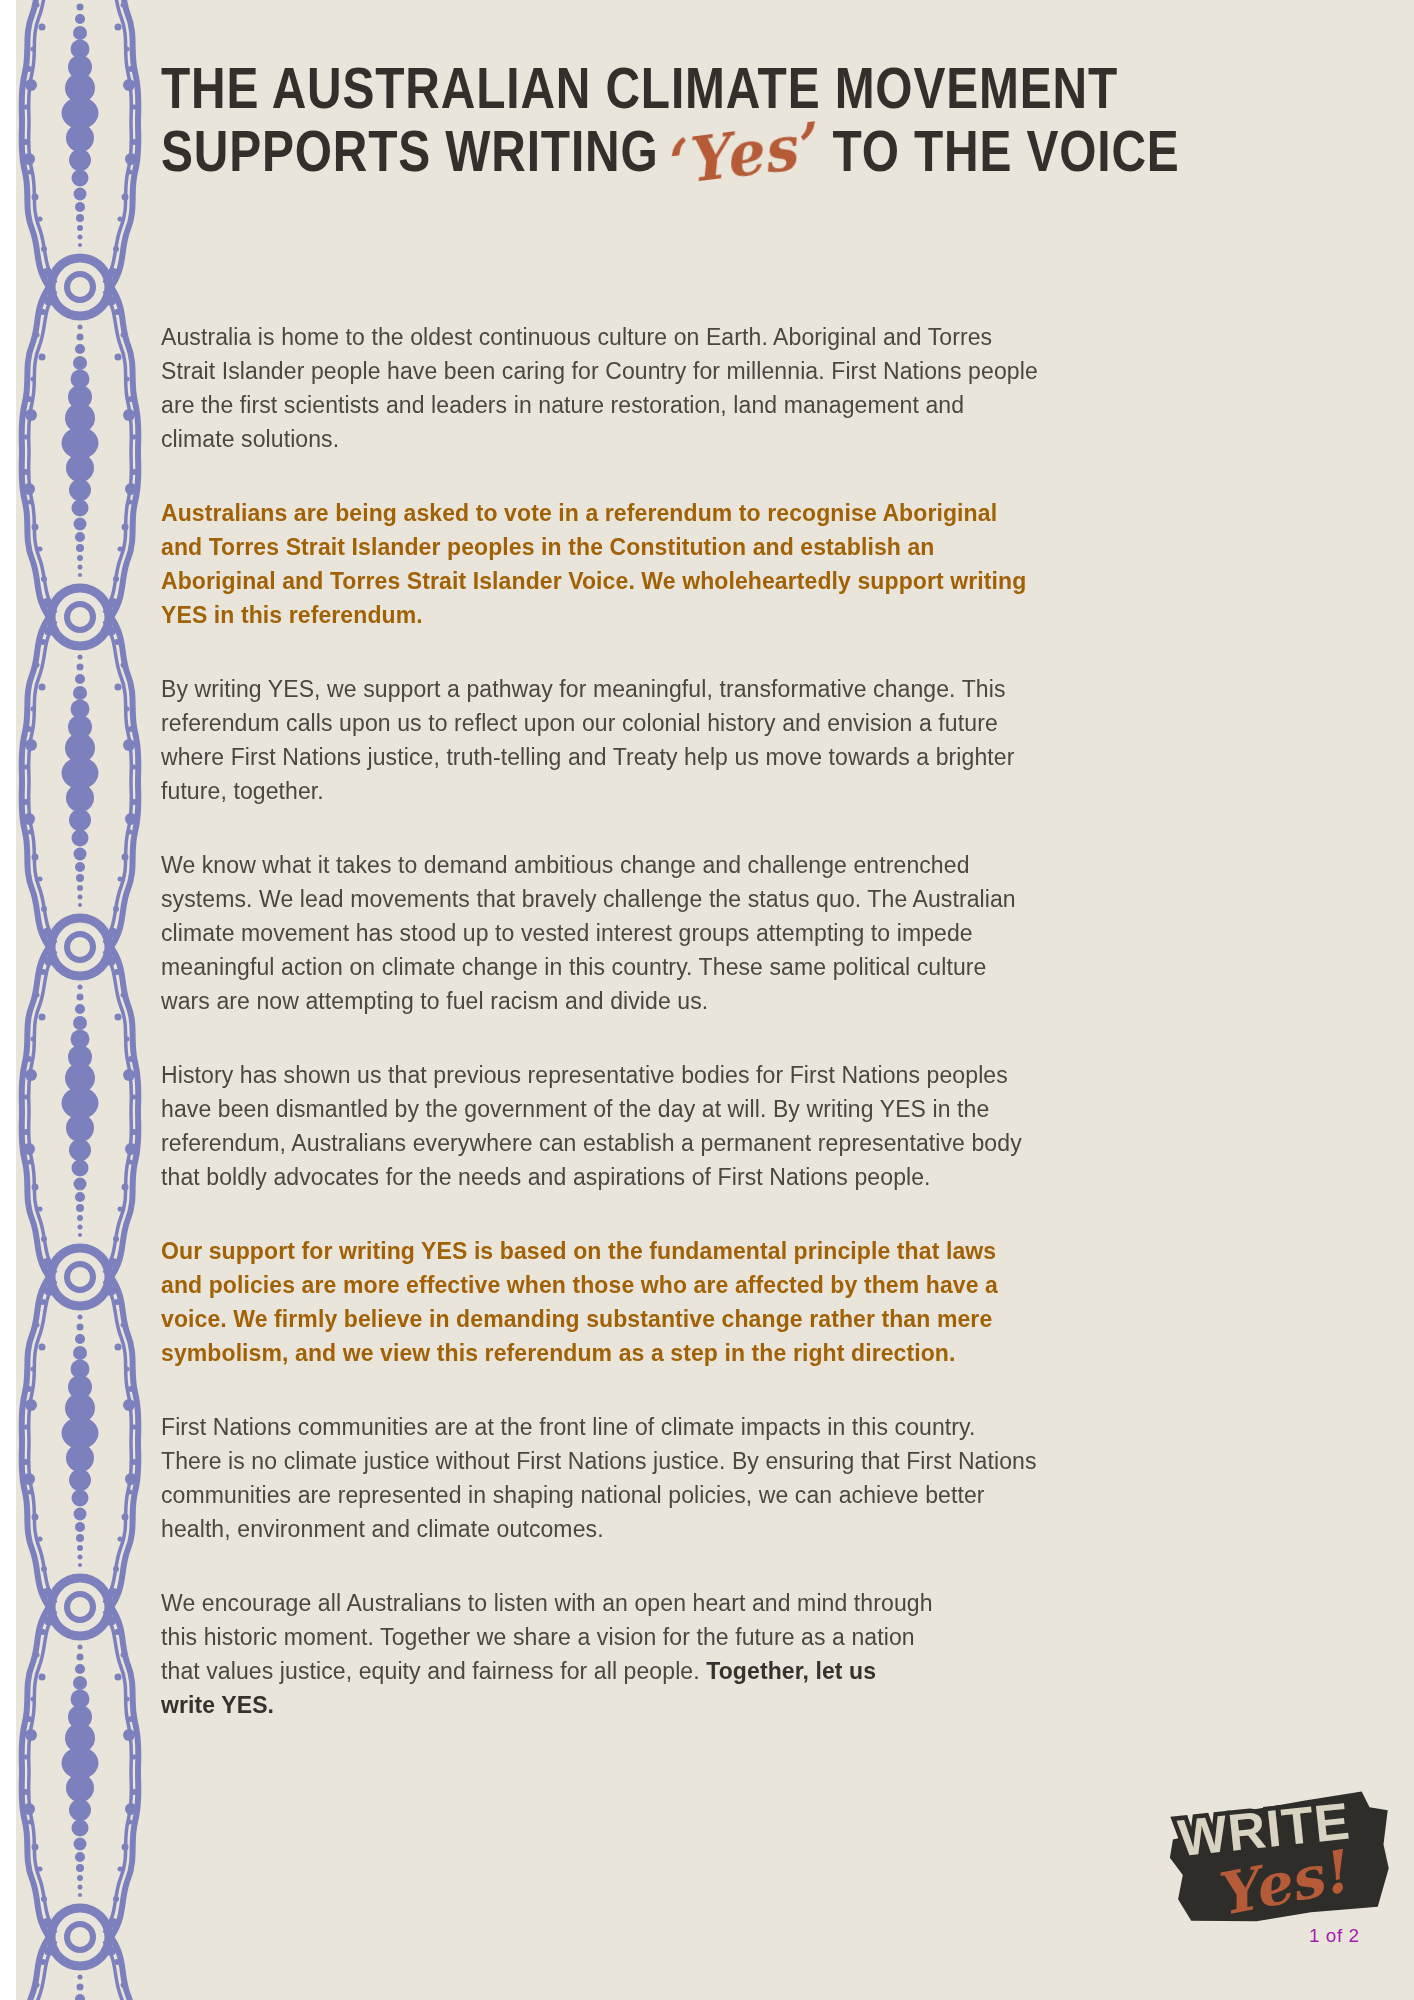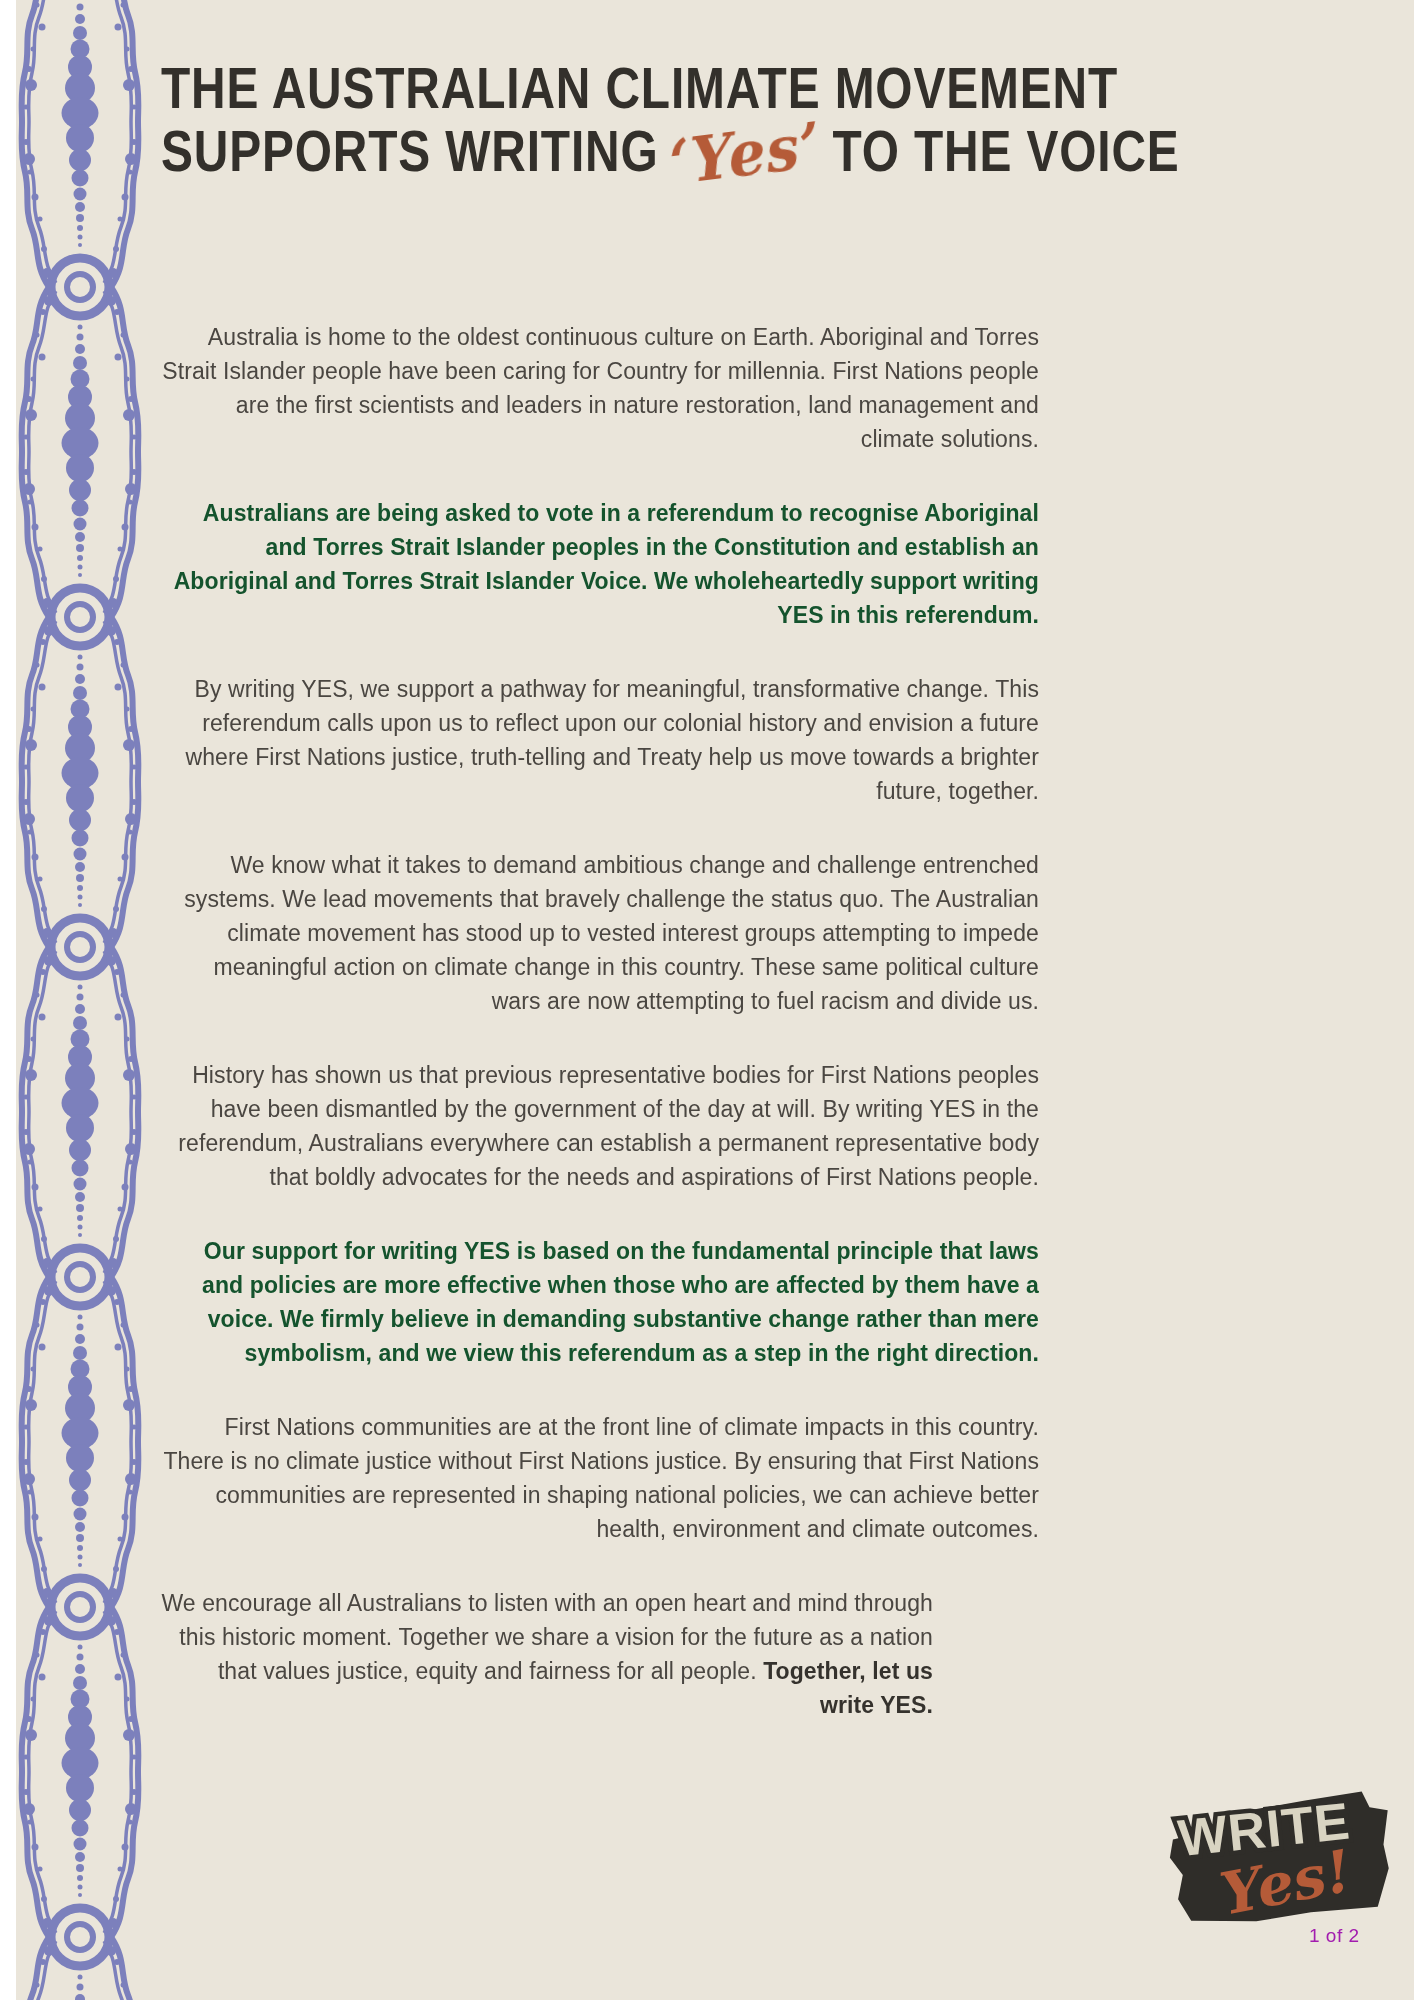--- a/index.html
+++ b/index.html
@@ -34,23 +34,22 @@
     margin:0 6px;
     position:relative;top:4px;
   }
   .body-text{position:absolute;left:145px;top:320px;width:878px;}
   .para{
     margin:0 0 40px 0;
     font-size:23px;
     line-height:34px;
     color:#4A4641;
     letter-spacing:0.1px;
-    text-align:right;
   }
-  .para.bold{font-weight:700;color:#14532d;}
+  .para.bold{font-weight:700;color:#a16207;}
   .para strong{font-weight:700;color:#35322D;}
   .para.last{width:772px;margin-bottom:0;}
   .logo{position:absolute;left:1142px;top:1782px;width:240px;height:150px;}
   .page-num{
     position:absolute;left:1293px;top:1925px;
     font-size:19px;color:#a21caf;letter-spacing:0.5px;
   }
 </style>
 </head>
 <body>

